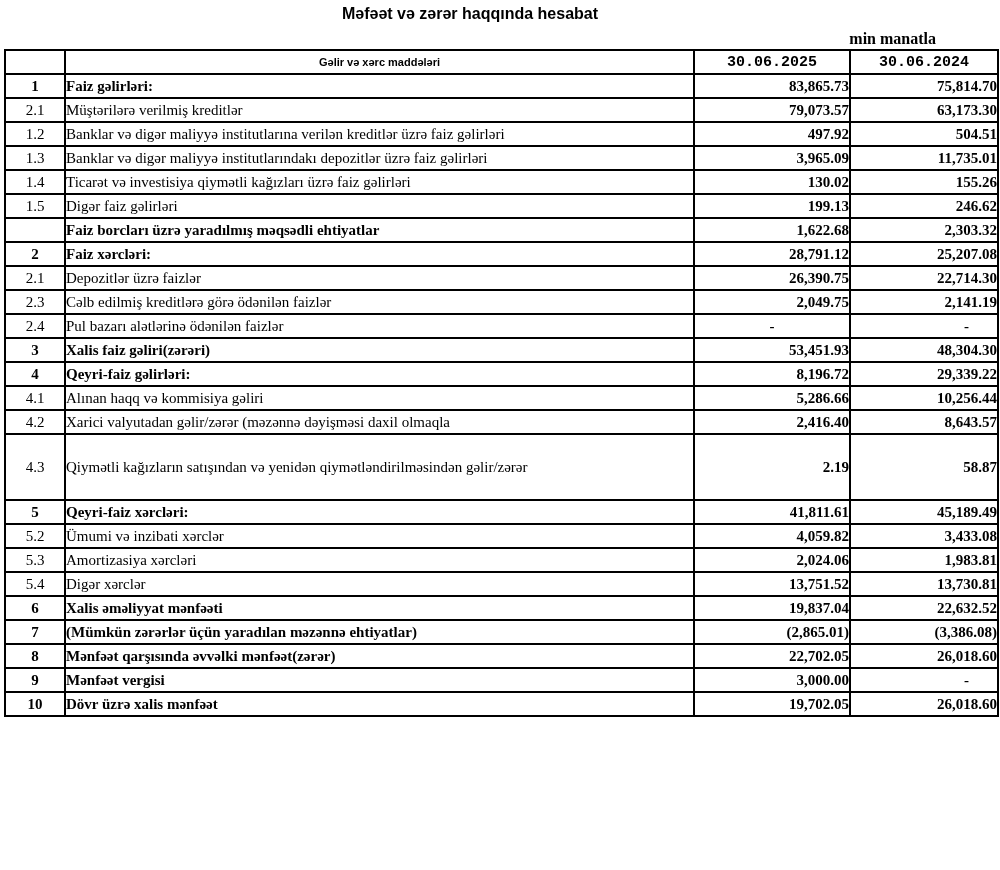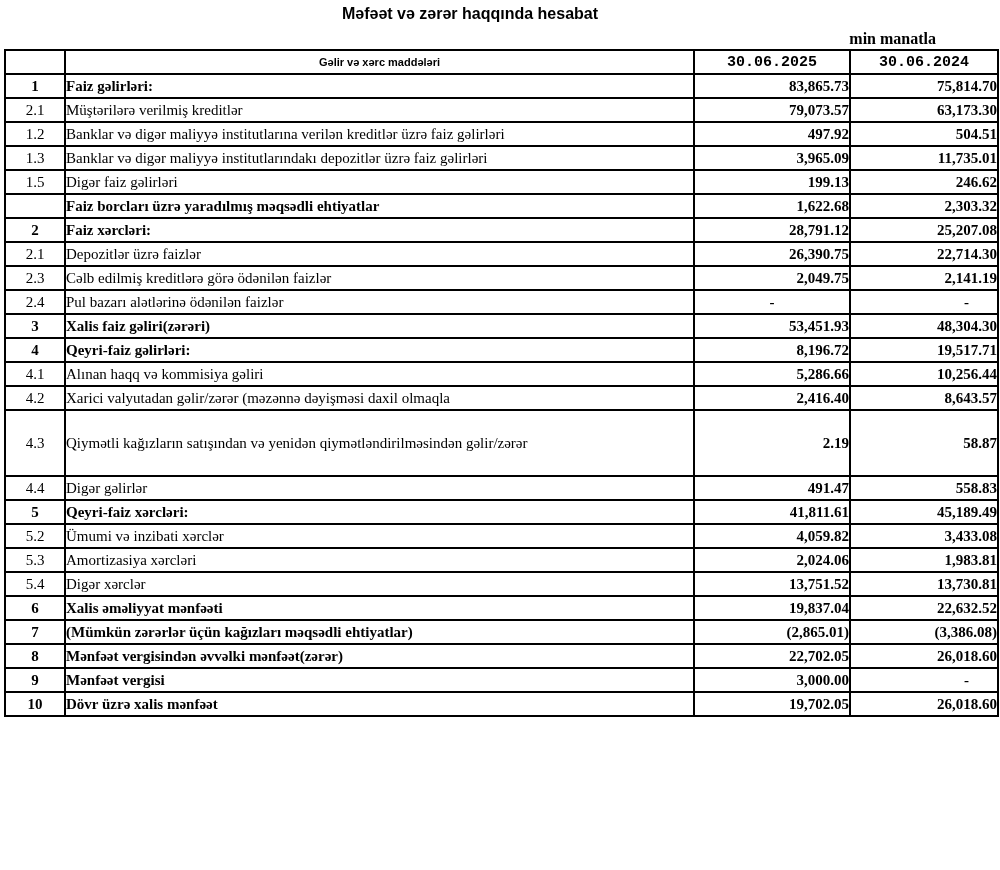--- a/index.html
+++ b/index.html
@@ -107,20 +107,26 @@
           <td class="c-num">497.92</td>
           <td class="c-num">504.51</td>
         </tr>
         <tr>
           <td class="c-no">1.3</td>
           <td class="c-label">Banklar və digər maliyyə institutlarındakı depozitlər üzrə faiz gəlirləri</td>
           <td class="c-num">3,965.09</td>
           <td class="c-num">11,735.01</td>
         </tr>
         <tr>
+          <td class="c-no">1.4</td>
+          <td class="c-label">Ticarət və investisiya qiymətli kağızları üzrə faiz gəlirləri</td>
+          <td class="c-num">130.02</td>
+          <td class="c-num">155.26</td>
+        </tr>
+        <tr>
           <td class="c-no">1.5</td>
           <td class="c-label">Digər faiz gəlirləri</td>
           <td class="c-num">199.13</td>
           <td class="c-num">246.62</td>
         </tr>
         <tr class="bold">
           <td class="c-no"></td>
           <td class="c-label">Faiz borcları üzrə yaradılmış məqsədli ehtiyatlar</td>
           <td class="c-num">1,622.68</td>
           <td class="c-num">2,303.32</td>
@@ -152,46 +158,40 @@
         <tr class="bold">
           <td class="c-no">3</td>
           <td class="c-label">Xalis faiz gəliri(zərəri)</td>
           <td class="c-num">53,451.93</td>
           <td class="c-num">48,304.30</td>
         </tr>
         <tr class="bold">
           <td class="c-no">4</td>
           <td class="c-label">Qeyri-faiz gəlirləri:</td>
           <td class="c-num">8,196.72</td>
-          <td class="c-num">19,517.71</td>
+          <td class="c-num">29,339.22</td>
         </tr>
         <tr>
           <td class="c-no">4.1</td>
           <td class="c-label">Alınan haqq və kommisiya gəliri</td>
           <td class="c-num">5,286.66</td>
           <td class="c-num">10,256.44</td>
         </tr>
         <tr>
           <td class="c-no">4.2</td>
           <td class="c-label">Xarici valyutadan gəlir/zərər (məzənnə dəyişməsi daxil olmaqla</td>
           <td class="c-num">2,416.40</td>
           <td class="c-num">8,643.57</td>
         </tr>
         <tr class="tall">
           <td class="c-no">4.3</td>
           <td class="c-label">Qiymətli kağızların satışından və yenidən qiymətləndirilməsindən gəlir/zərər</td>
           <td class="c-num">2.19</td>
           <td class="c-num">58.87</td>
         </tr>
-        <tr>
-          <td class="c-no">4.4</td>
-          <td class="c-label">Digər gəlirlər</td>
-          <td class="c-num">491.47</td>
-          <td class="c-num">558.83</td>
-        </tr>
         <tr class="bold">
           <td class="c-no">5</td>
           <td class="c-label">Qeyri-faiz xərcləri:</td>
           <td class="c-num">41,811.61</td>
           <td class="c-num">45,189.49</td>
         </tr>
         <tr>
           <td class="c-no">5.2</td>
           <td class="c-label">Ümumi və inzibati xərclər</td>
           <td class="c-num">4,059.82</td>
@@ -210,27 +210,27 @@
           <td class="c-num">13,730.81</td>
         </tr>
         <tr class="bold">
           <td class="c-no">6</td>
           <td class="c-label">Xalis əməliyyat mənfəəti</td>
           <td class="c-num">19,837.04</td>
           <td class="c-num">22,632.52</td>
         </tr>
         <tr class="bold">
           <td class="c-no">7</td>
-          <td class="c-label">(Mümkün zərərlər üçün kağızları məqsədli ehtiyatlar)</td>
+          <td class="c-label">(Mümkün zərərlər üçün yaradılan məzənnə ehtiyatlar)</td>
           <td class="c-num">(2,865.01)</td>
           <td class="c-num">(3,386.08)</td>
         </tr>
         <tr class="bold">
           <td class="c-no">8</td>
-          <td class="c-label">Mənfəət vergisindən əvvəlki mənfəət(zərər)</td>
+          <td class="c-label">Mənfəət qarşısında əvvəlki mənfəət(zərər)</td>
           <td class="c-num">22,702.05</td>
           <td class="c-num">26,018.60</td>
         </tr>
         <tr class="bold">
           <td class="c-no">9</td>
           <td class="c-label">Mənfəət vergisi</td>
           <td class="c-num regular">3,000.00</td>
           <td class="c-num dash24">-</td>
         </tr>
         <tr class="bold">

